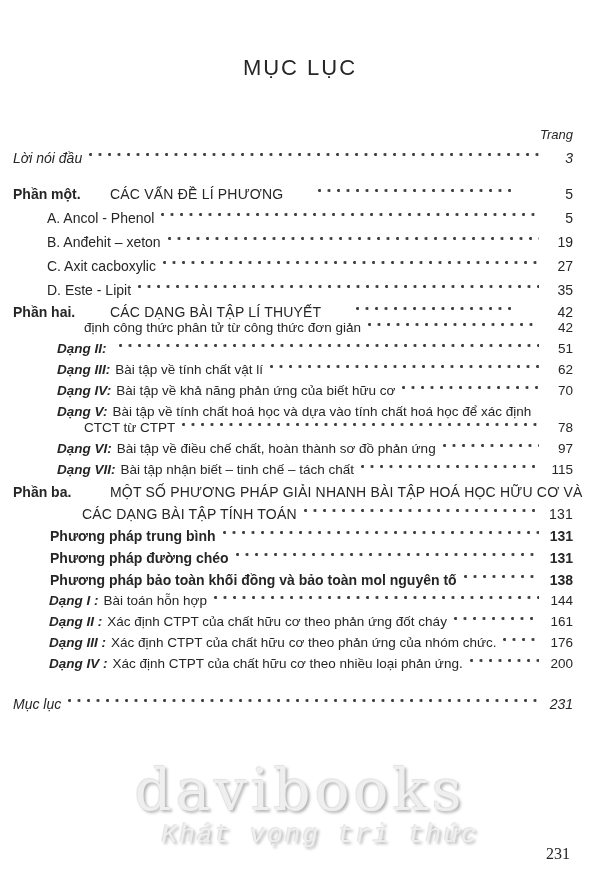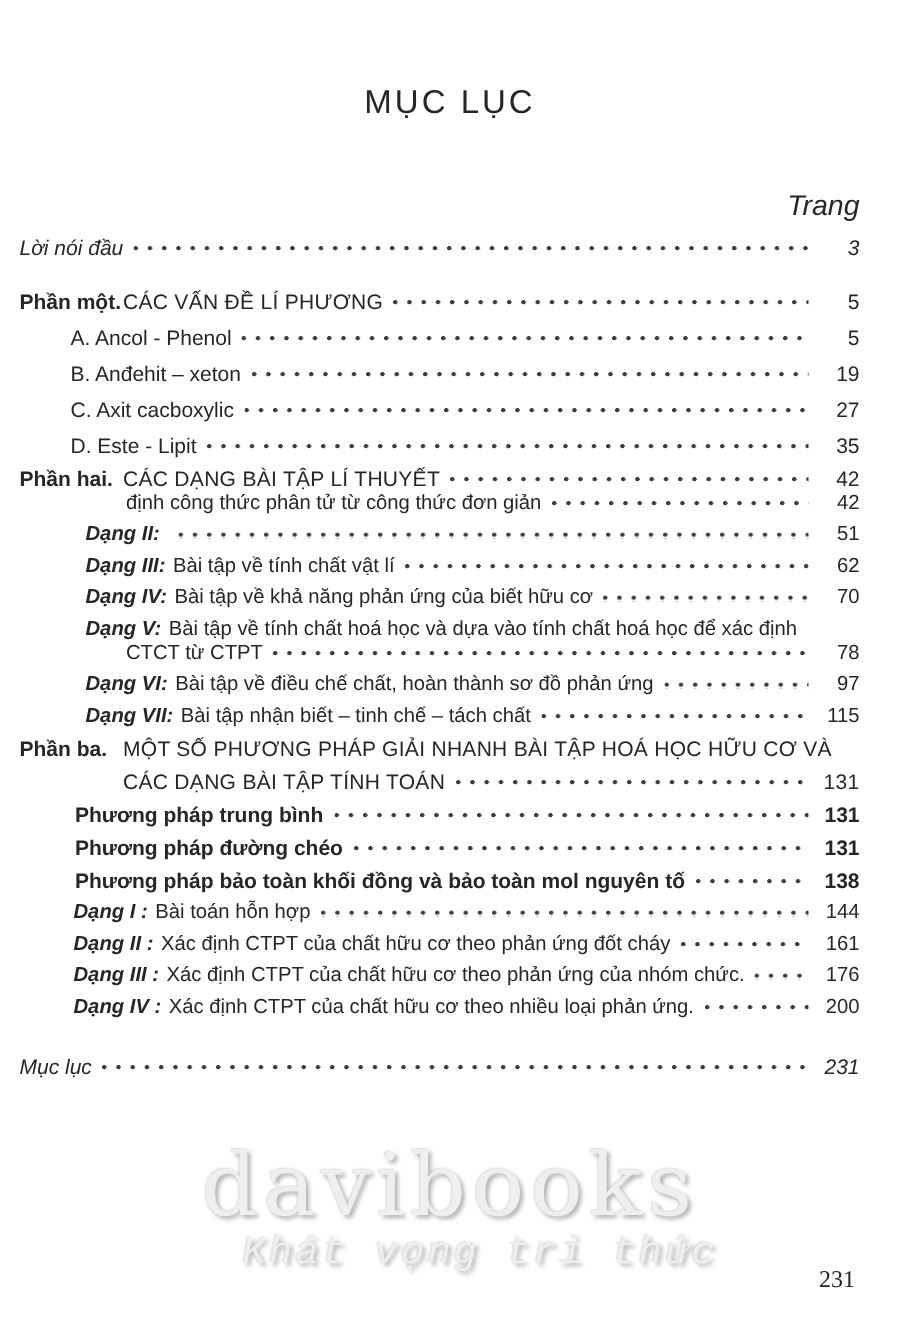--- a/index.html
+++ b/index.html
@@ -16,26 +16,26 @@
     padding-top:55px;
     text-align:center;
     font-size:22px;
     font-weight:500;
     letter-spacing:2px;
   }
   .trang {
     margin:46px 27px 6px 0;
     text-align:right;
     font-style:italic;
-    font-size:19px;
+    font-size:13px;
   }
   .toc { padding:0 27px 0 13px; }
   .row {
     display:flex;
-    align-items:center;
+    align-items:flex-start;
     min-height:20px;
     line-height:20px;
     margin-top:1px;
     font-size:14px;
   }
   .row .txt { white-space:nowrap; }
   .lbl { white-space:nowrap; }
   .leader {
     flex:1 1 auto;
     min-width:12px;
@@ -44,21 +44,21 @@
     background-image:radial-gradient(circle at 1.5px 1.5px, var(--dot,#3d3d3d) 1.3px, transparent 1.6px);
     background-size:9.5px 4px;
     background-repeat:repeat-x;
     background-position:0 calc(100% - 3px);
   }
   .pg { min-width:28px; text-align:right; white-space:nowrap; }
 
   
   .k-intro { font-style:italic; }
   .k-intro .txt { font-style:italic; }
-  .k-part  { margin-top:2px; }
+  .k-part  { margin-top:2px;gap:28px; }
   .k-part .lbl { font-weight:bold; min-width:69px; display:inline-block; }
   .k-part .txt { letter-spacing:0.2px; }
   .k-item  { margin-top:4px; padding-left:34px; }
   .k-dang  { padding-left:44px; font-size:13.5px; }
   .k-dang .lbl, .k-dang3 .lbl { font-weight:bold; font-style:italic; margin-right:5px; }
   .k-cont  { margin-top:-4px; padding-left:71px; font-size:13.5px; }
   .k-contcaps { margin-top:2px; padding-left:69px; letter-spacing:0.2px; }
   .k-bold  { margin-top:2px; padding-left:37px; font-weight:bold; }
   .k-dang3 { padding-left:36px; font-size:13.5px; }
   .k-end   { margin-top:20px; font-style:italic; }

